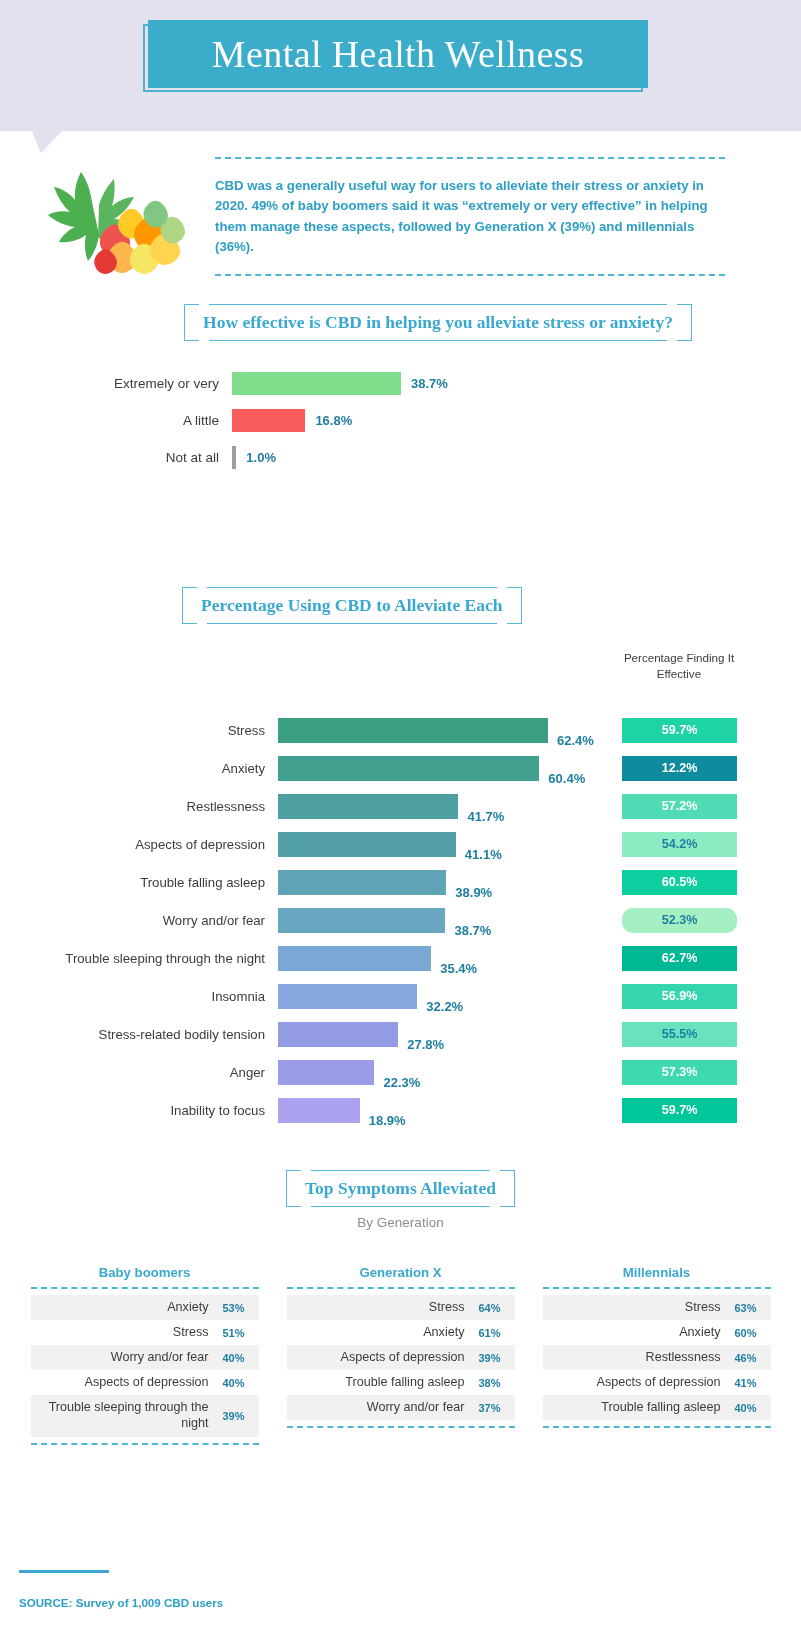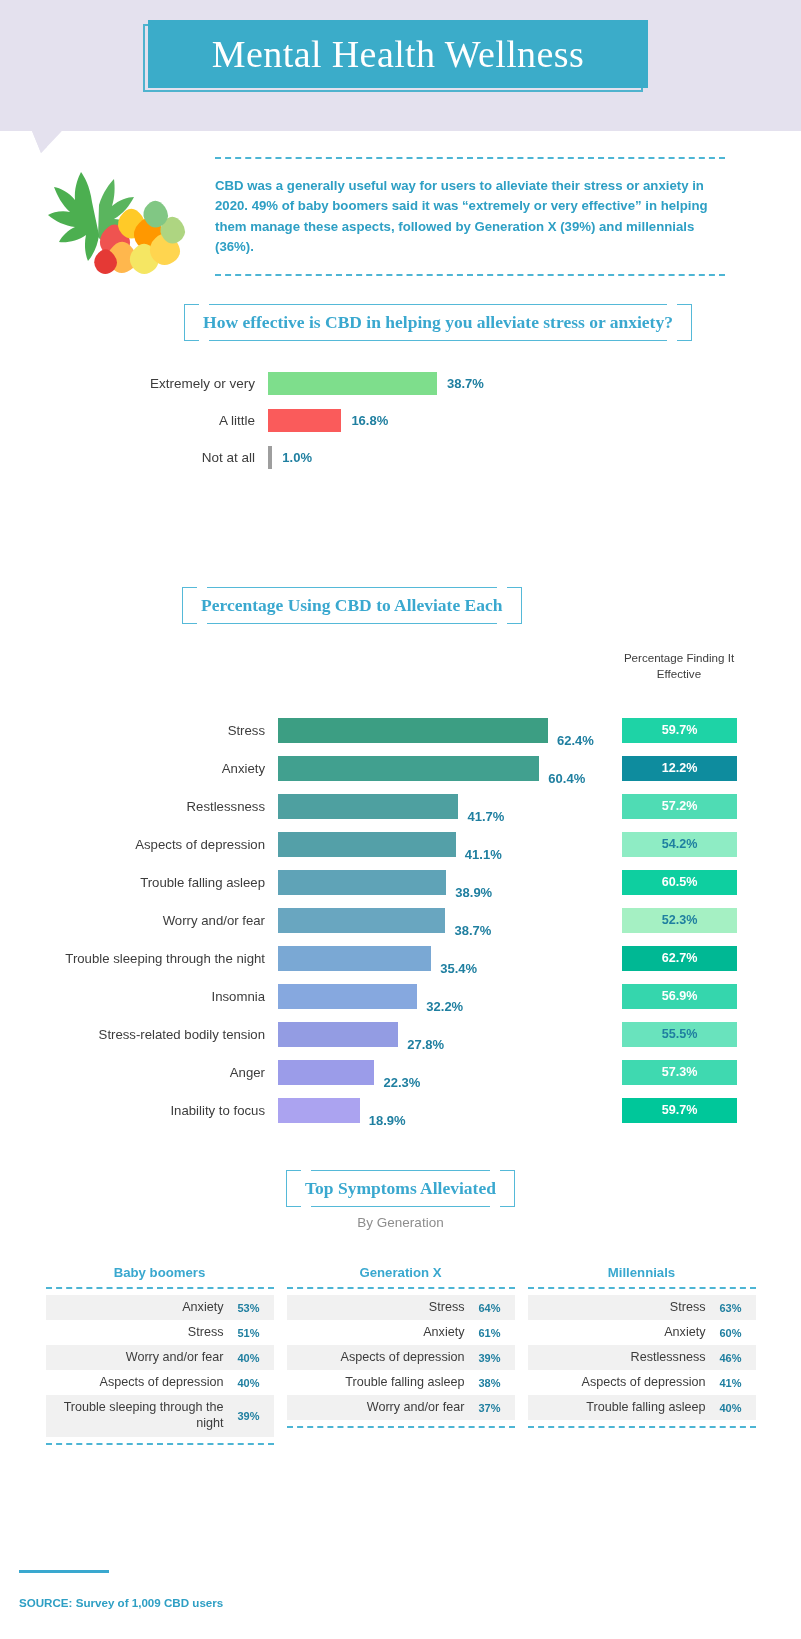--- a/index.html
+++ b/index.html
@@ -114,21 +114,21 @@
     white-space: nowrap;
   }
 
   
   .chart1 { position: absolute; left: 0; top: 312px; width: 801px; }
   .chart1-head { text-align: center; padding-left: 0; }
   .c1-headpos { margin-left: 75px; }
   .c1-rows { margin-top: 32px; }
   .c1-row { display: flex; align-items: center; height: 37px; }
   .c1-label {
-    width: 268px;
+    width: 232px;
     text-align: right;
     padding-right: 13px;
     font-size: 13.5px;
     color: #3c3c3c;
   }
   .c1-bar { height: 23px; }
   .c1-val {
     margin-left: 10px;
     font-size: 13px;
     font-weight: 700;
@@ -181,21 +181,21 @@
   .c3-headwrap { text-align: center; }
   .c3-sub {
     text-align: center;
     margin-top: 16px;
     font-size: 13.5px;
     color: #8d8d8d;
   }
   .gen-cols {
     display: flex;
     justify-content: center;
-    gap: 13px;
+    gap: 28px;
     margin-top: 35px;
   }
   .gen-col { width: 228px; }
   .gen-title {
     text-align: center;
     font-size: 13.2px;
     font-weight: 700;
     color: #3aa8cf;
     margin-bottom: 7px;
   }
@@ -344,21 +344,21 @@
       <div class="c2-row">
         <div class="c2-label">Trouble falling asleep</div>
         <div class="c2-bar" style="width: 168.317px; background: rgb(95, 163, 183);"></div>
         <div class="c2-val">38.9%</div>
         <div class="c2-eff" style="background: rgb(14, 207, 160); color: rgb(255, 255, 255);">60.5%</div>
       </div>
       <div class="c2-row">
         <div class="c2-label">Worry and/or fear</div>
         <div class="c2-bar" style="width: 167.452px; background: rgb(105, 166, 192);"></div>
         <div class="c2-val">38.7%</div>
-        <div class="c2-eff" style="background: rgb(165, 240, 195); color: rgb(31, 127, 160);">52.3%</div>
+        <div class="c2-eff" style="background: rgb(165, 240, 195); color: rgb(31, 127, 160); border-radius: 11px;">52.3%</div>
       </div>
       <div class="c2-row">
         <div class="c2-label">Trouble sleeping through the night</div>
         <div class="c2-bar" style="width: 153.173px; background: rgb(122, 168, 212);"></div>
         <div class="c2-val">35.4%</div>
         <div class="c2-eff" style="background: rgb(0, 184, 148); color: rgb(255, 255, 255);">62.7%</div>
       </div>
       <div class="c2-row">
         <div class="c2-label">Insomnia</div>
         <div class="c2-bar" style="width: 139.327px; background: rgb(134, 168, 223);"></div>

